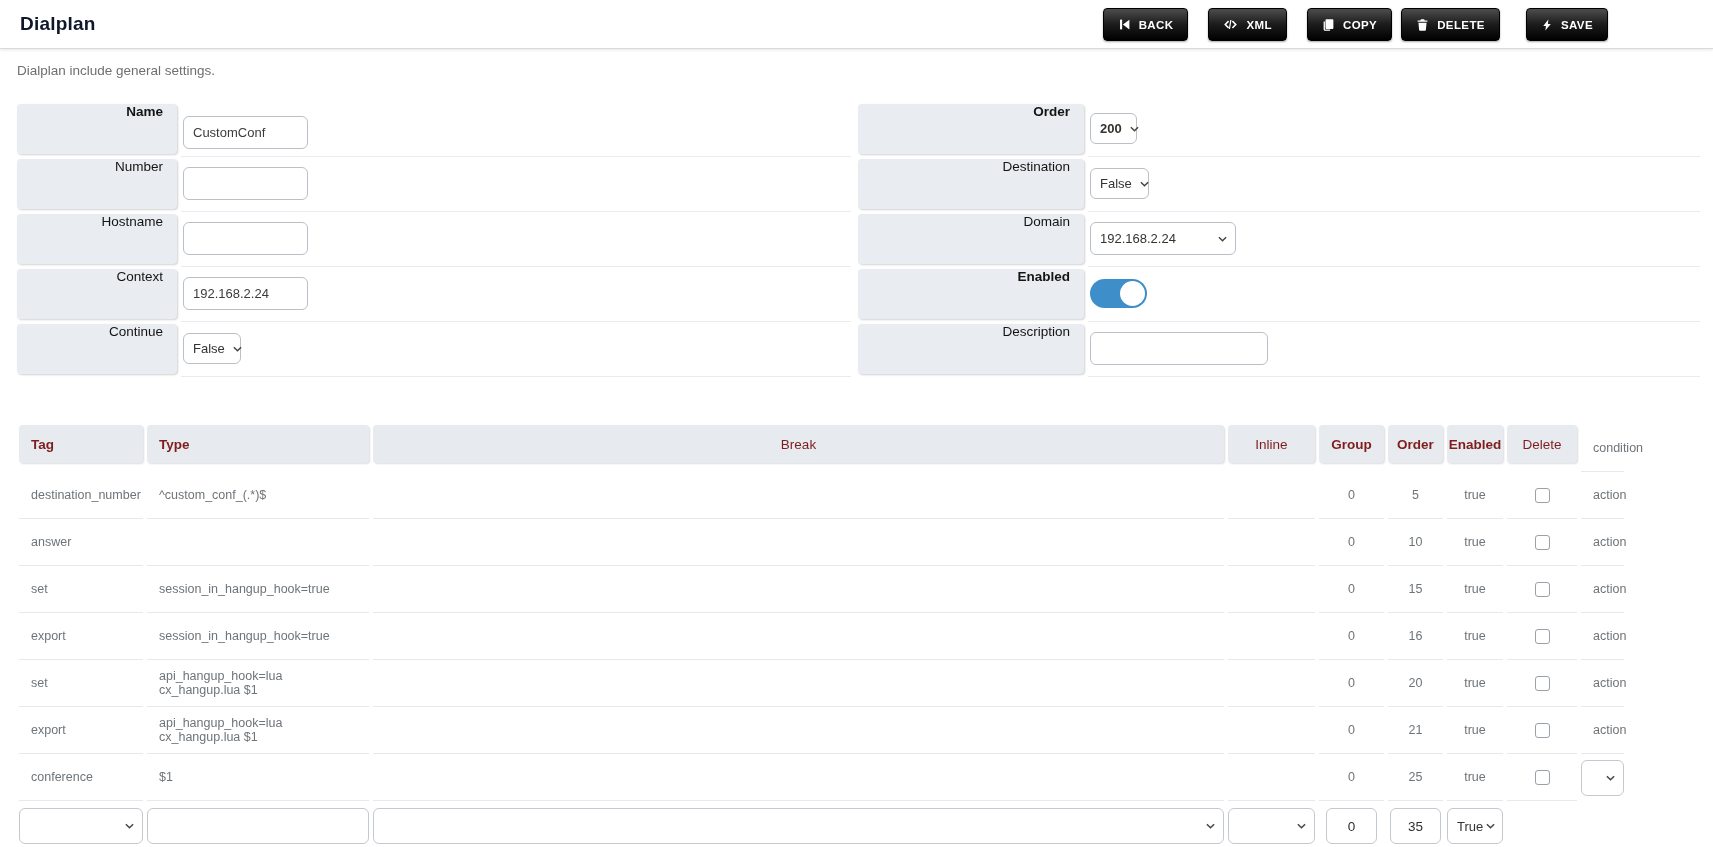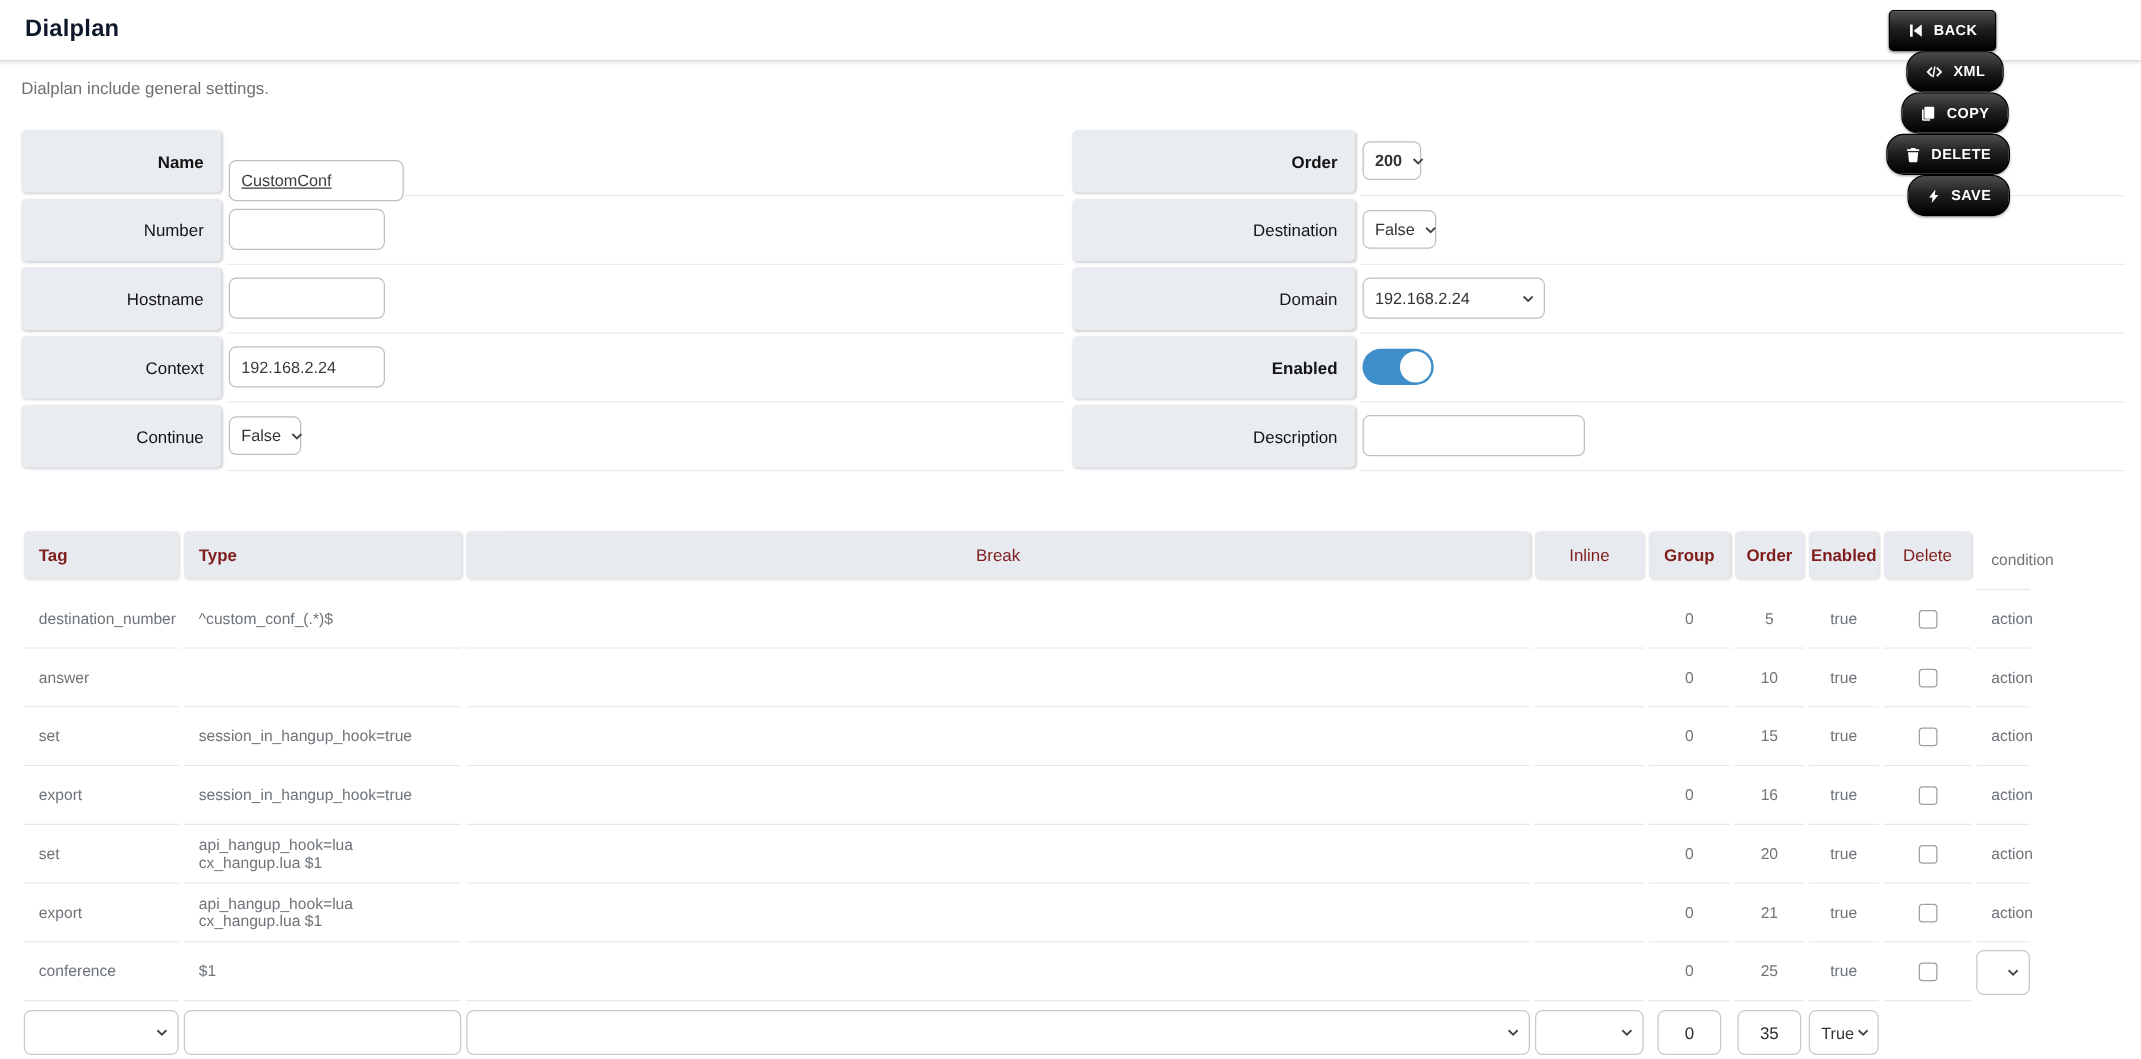--- a/index.html
+++ b/index.html
@@ -16,45 +16,45 @@
     position:absolute; top:0; left:0; width:1713px; height:48px;
     background:#fff;
     border-bottom:1px solid #d8dadc;
     box-shadow:0 1px 3px rgba(0,0,0,.10);
     z-index:5;
   }
   .page-title {
     position:absolute; left:20px; top:50%; transform:translateY(-50%);
     font-size:19px; font-weight:bold; color:#0f172a; letter-spacing:.2px;
   }
-  .actions { position:absolute; top:8px; right:105px; display:flex; align-items:center;flex-direction:column; }
+  .actions { position:absolute; top:8px; right:105px; display:flex; align-items:flex-end; }
   .btn {
     height:33px; display:inline-flex; align-items:center; gap:8px;
     padding:0 14px;
     background:linear-gradient(180deg,#4d4d4d 0%,#1d1d1d 48%,#000 100%);
     border:1px solid #000; border-radius:4px;
     color:#fff; font-size:11.5px; font-weight:bold; letter-spacing:.4px;
     font-family:"Liberation Sans", sans-serif;
     cursor:pointer; box-shadow:0 1px 2px rgba(0,0,0,.35);
   }
-  .btn + .btn { margin-left:20px;border-radius:14px; }
+  .btn + .btn { margin-left:20px; }
   .btn.tight  { margin-left:9px; }
   .btn.gap    { margin-left:26px; }
   .btn svg { flex:0 0 auto; }
 
   
   .subtitle { position:absolute; left:17px; top:63px; font-size:13.5px; color:#6d6f71; }
 
   
   .form { position:absolute; left:0; top:104px; width:1713px; height:280px; }
   .flabel {
     position:absolute; height:50px; box-sizing:border-box;
     background:#e9ecf0; border-radius:4px;
     box-shadow:1px 1px 2px rgba(0,0,0,.18);
-    display:flex; align-items:center; justify-content:flex-end;
+    display:flex; align-items:flex-start; justify-content:flex-end;
     padding-right:14px; font-size:13.5px; color:#141414;
   }
   .flabel.l { left:17px; width:160px; }
   .flabel.r { left:858px; width:226px; }
   .flabel.bold { font-weight:bold; }
   .fsep { position:absolute; height:1px; background:#e9ebed; }
   .fsep.l { left:181px; width:670px; }
   .fsep.r { left:1088px; width:612px; }
 
   .tinput {
@@ -182,21 +182,21 @@
   <div class="flabel l" style="top:165px">
       <span>Context</span>
     </div>
 
   <div class="fsep l" style="top:52px"></div>
   <div class="fsep l" style="top:107px"></div>
   <div class="fsep l" style="top:162px"></div>
   <div class="fsep l" style="top:217px"></div>
   <div class="fsep l" style="top:272px"></div>
 
-  <input class="tinput" style="left: 183px; top: 24px; width: 140px; text-decoration: underline;" value="CustomConf">
+  <input class="tinput" style="left: 183px; top: 12px; width: 125px;" value="CustomConf">
   <input class="tinput" style="left: 183px; top: 63px; width: 125px;" value="">
   <input class="tinput" style="left: 183px; top: 118px; width: 125px;" value="">
   <input class="tinput" style="left: 183px; top: 173px; width: 125px;" value="192.168.2.24">
   <div class="sel" style="left:183px; top:229px; width:58px;">
     <span>False</span>
     <svg class="chev" width="9" height="6" viewBox="0 0 10 6">
         <path d="M1 1l4 4 4-4" fill="none" stroke="#444" stroke-width="1.6"></path>
       </svg>
   </div>
 

